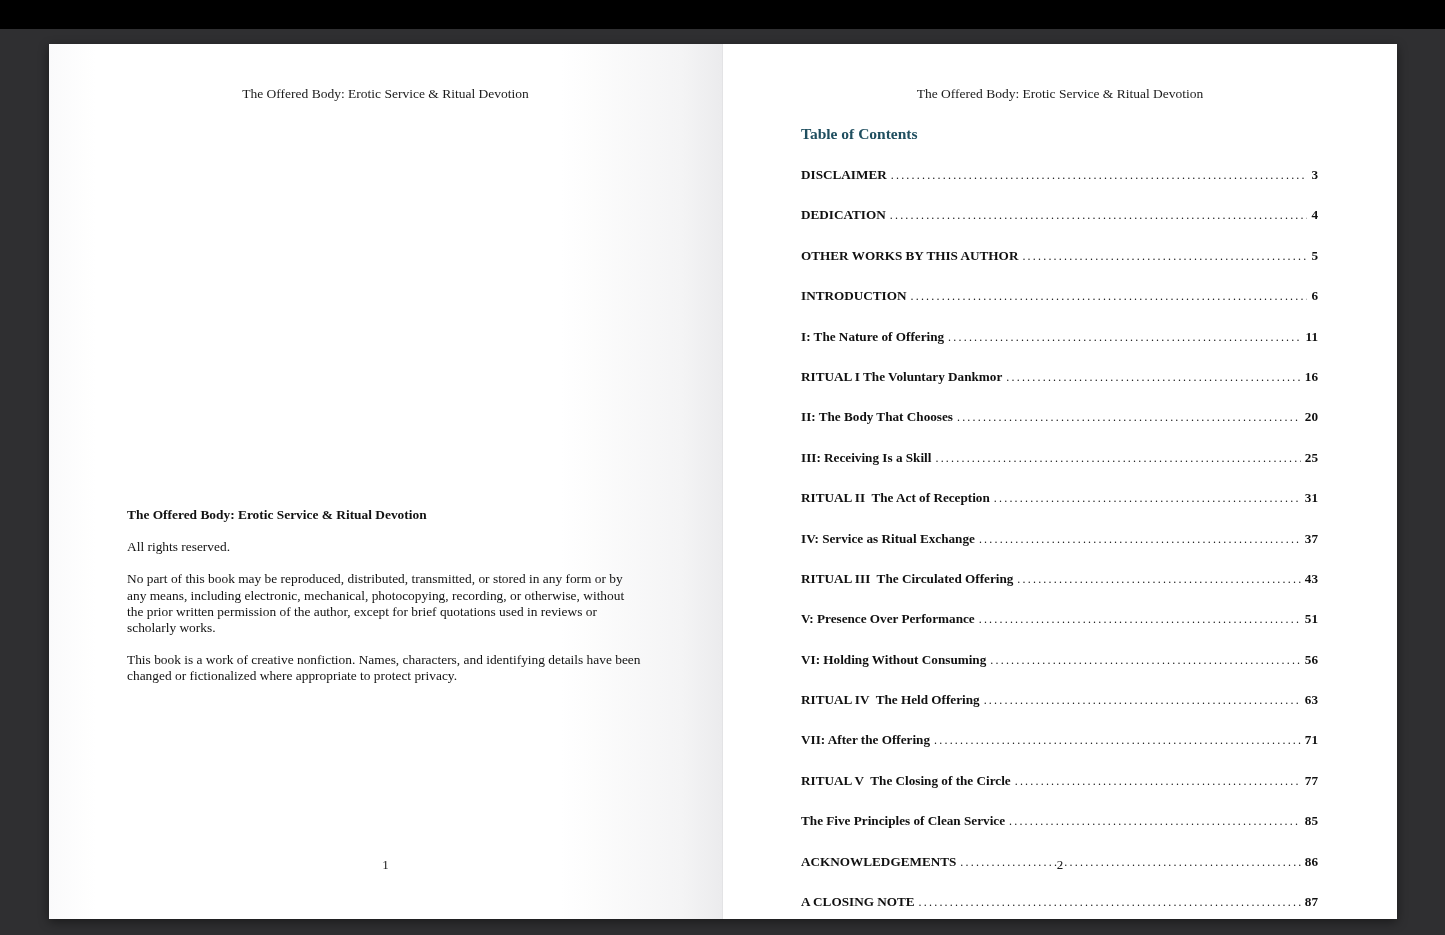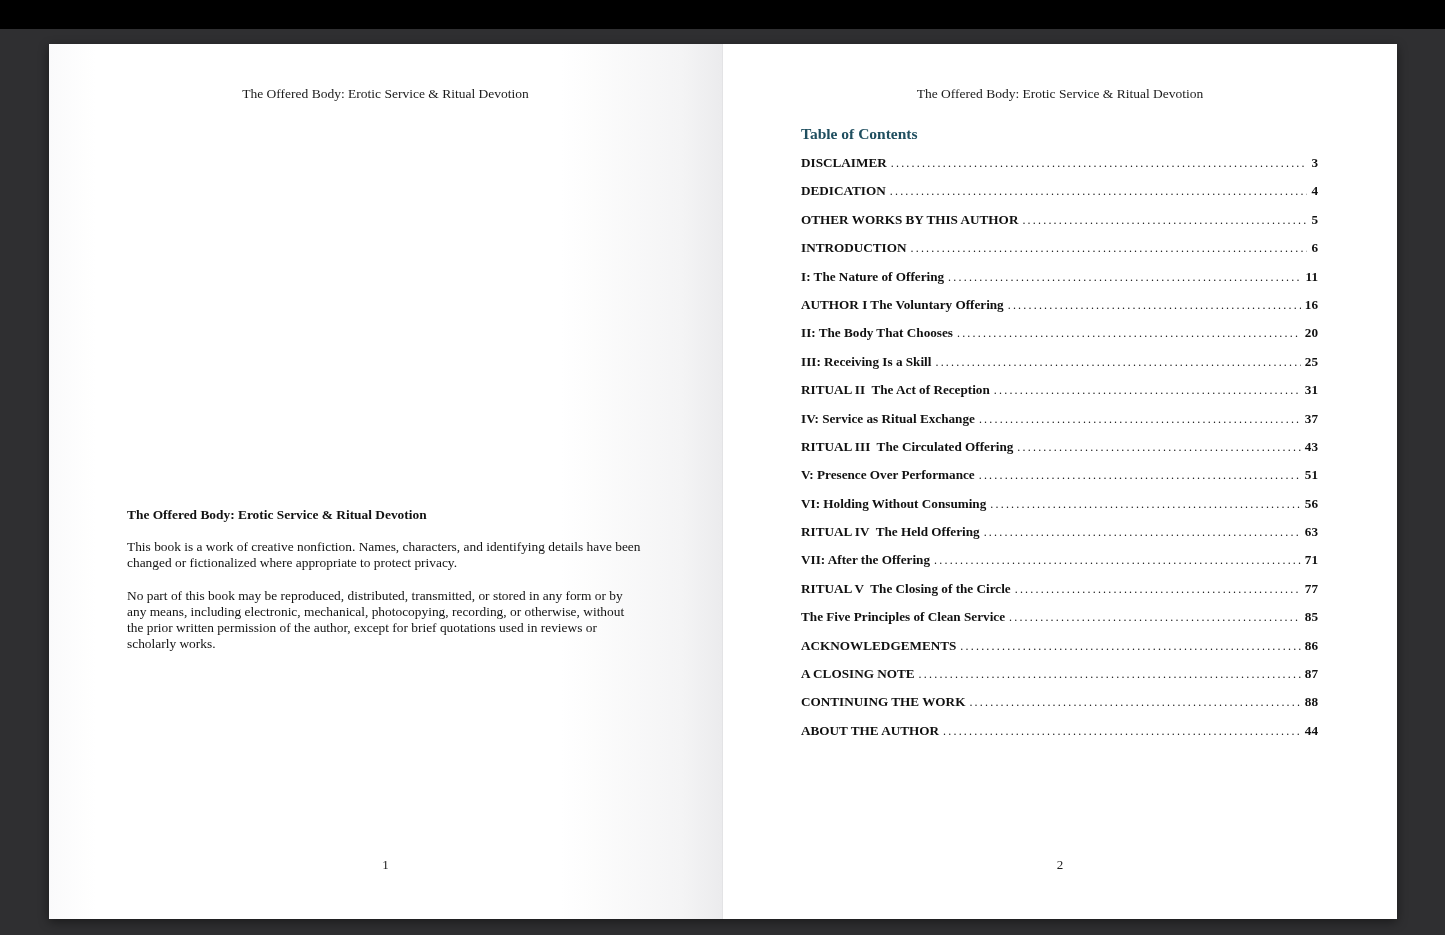--- a/index.html
+++ b/index.html
@@ -92,21 +92,21 @@
   .toc-row {
     display: flex;
     align-items: baseline;
     font-size: 13.2px;
     line-height: 14px;
     margin-bottom: 14.4px;
     font-weight: bold;
     color: #111111;
     cursor: pointer;
   }
-  .toc-label { white-space: pre; }
+  .toc-label { white-space: pre; margin-top: 12px; }
   .toc-dots {
     flex: 1;
     overflow: hidden;
     font-weight: normal;
     font-size: 12px;
     letter-spacing: 2.2px;
     white-space: nowrap;
     margin: 0 1px 0 4px;
     color: #1a1a1a;
   }
@@ -120,22 +120,23 @@
 
 <div class="letterbox-top" style="background: rgb(0, 0, 0);"></div>
 
 <div class="spread">
 
   <div class="page page-left">
     <div class="running-header">The Offered Body: Erotic Service &amp; Ritual Devotion</div>
 
     <div class="copyright-block">
       <p class="bold">The Offered Body: Erotic Service &amp; Ritual Devotion</p>
+      <p class="gap">All rights reserved.</p>
+      <p class="gap">No part of this book may be reproduced, distributed, transmitted, or stored in any form or by any means, including electronic, mechanical, photocopying, recording, or otherwise, without the prior written permission of the author, except for brief quotations used in reviews or scholarly works.</p>
       <p class="gap">This book is a work of creative nonfiction. Names, characters, and identifying details have been changed or fictionalized where appropriate to protect privacy.</p>
-      <p class="gap">No part of this book may be reproduced, distributed, transmitted, or stored in any form or by any means, including electronic, mechanical, photocopying, recording, or otherwise, without the prior written permission of the author, except for brief quotations used in reviews or scholarly works.</p>
     </div>
 
     <div class="page-num">1</div>
   </div>
 
   <div class="page page-right">
     <div class="running-header">The Offered Body: Erotic Service &amp; Ritual Devotion</div>
 
     <div class="toc-title" style="color: rgb(31, 78, 95);">Table of Contents</div>
 
@@ -159,21 +160,21 @@
     <span class="toc-label">INTRODUCTION</span>
     <span class="toc-dots">............................................................................................................................................................................................................................</span>
     <span class="toc-page">6</span>
   </div>
         <div class="toc-row">
     <span class="toc-label">I: The Nature of Offering</span>
     <span class="toc-dots">............................................................................................................................................................................................................................</span>
     <span class="toc-page">11</span>
   </div>
         <div class="toc-row">
-    <span class="toc-label">AUTHOR I The Voluntary Offering</span>
+    <span class="toc-label">RITUAL I The Voluntary Dankmor</span>
     <span class="toc-dots">............................................................................................................................................................................................................................</span>
     <span class="toc-page">16</span>
   </div>
         <div class="toc-row">
     <span class="toc-label">II: The Body That Chooses</span>
     <span class="toc-dots">............................................................................................................................................................................................................................</span>
     <span class="toc-page">20</span>
   </div>
         <div class="toc-row">
     <span class="toc-label">III: Receiving Is a Skill</span>

